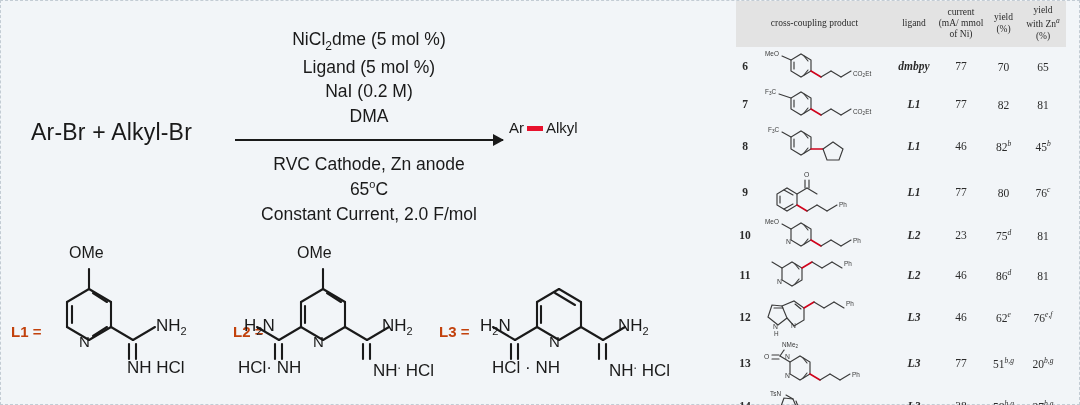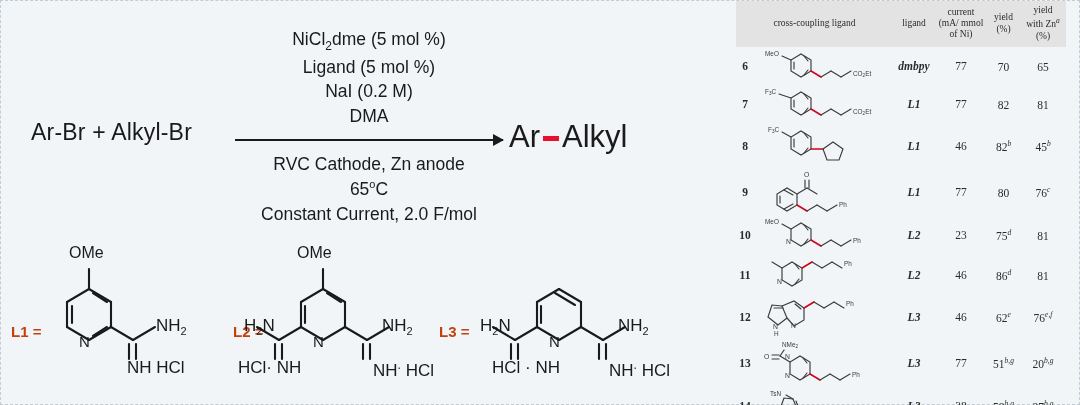--- a/index.html
+++ b/index.html
@@ -20,21 +20,21 @@
   
   #scheme-panel { position: absolute; left: 0; top: 0; width: 728px; height: 405px; }
 
   .rx-left {
     position: absolute; left: 30px; top: 118px;
     font-size: 23px; color: #1a1a1a; letter-spacing: .2px;
     white-space: nowrap;
   }
   .rx-right {
     position: absolute; left: 508px; top: 118px;
-    font-size: 31px; color: #1a1a1a; white-space: nowrap;
+    font-size: 15px; color: #1a1a1a; white-space: nowrap;
     display: flex; align-items: center; gap: 1px;
   }
   .rx-bond {
     display: inline-block; width: 16px; height: 5px;
     background: #e8112d; margin: 0 2px; vertical-align: middle;
     position: relative; top: 1px;
   }
 
   
   #arrow-block { position: absolute; left: 234px; top: 26px; width: 268px; }
@@ -209,21 +209,21 @@
     <div class="lig-txt" style="left:479px; top:315px; font-size:17px;">H<sub>2</sub>N</div>
     <div class="lig-txt" style="left:469px; top:357px; font-size:17px;margin-left:22px;">HCl · NH</div>
     <div class="lig-txt" style="left:617px; top:315px; font-size:17px;">NH<sub>2</sub></div>
     <div class="lig-txt" style="left:608px; top:357px; font-size:17px;">NH<sup style="font-size:12px;">.</sup> HCl</div>
   </div>
 
   <div id="table-panel">
     <table class="data">
       <thead>
         <tr>
-          <th class="c-prod" colspan="2">cross-coupling ligand</th>
+          <th class="c-prod" colspan="2">cross-coupling product</th>
           <th class="c-lig">ligand</th>
           <th class="c-cur">
             <span>current</span><br>
             <span>(mA/ mmol</span><br>
             <span>of Ni)</span>
           </th>
           <th class="c-y1">
             <span>yield</span><br>
             <span>(%)</span>
           </th>

